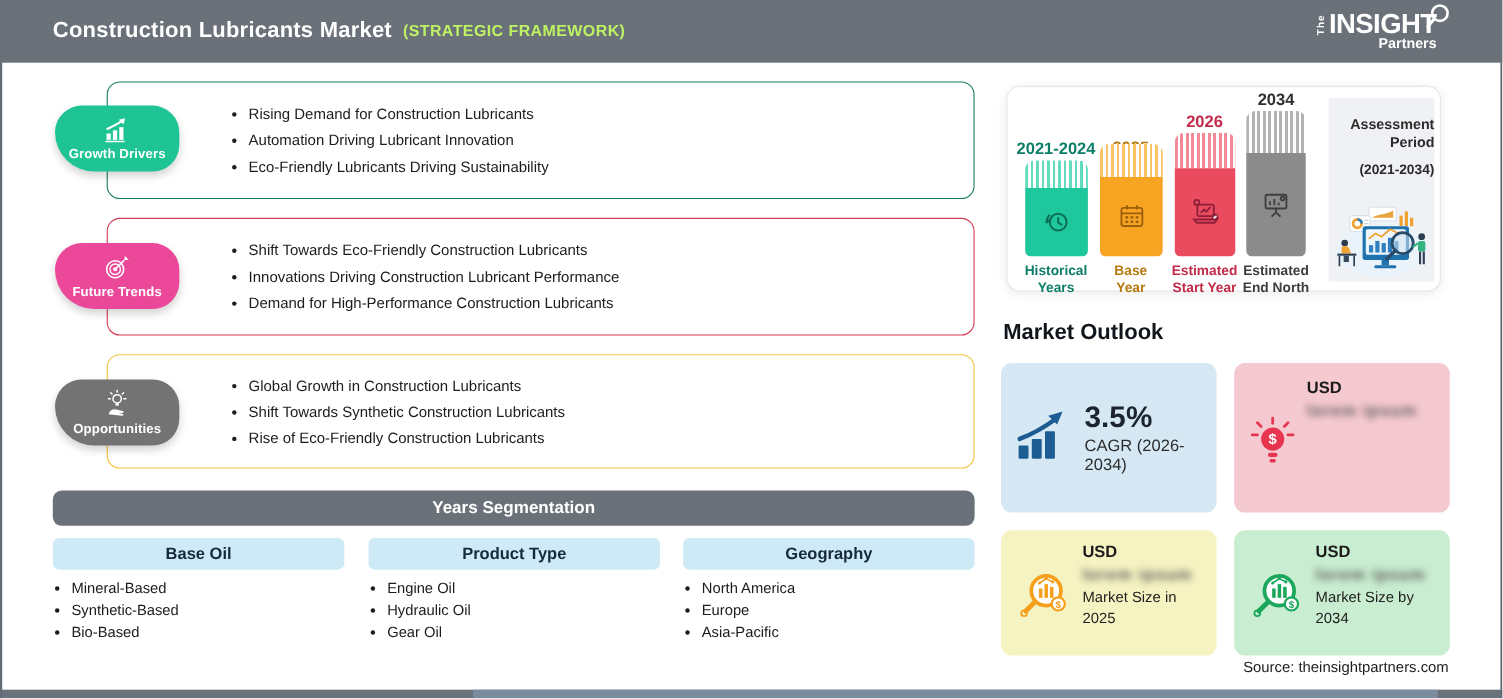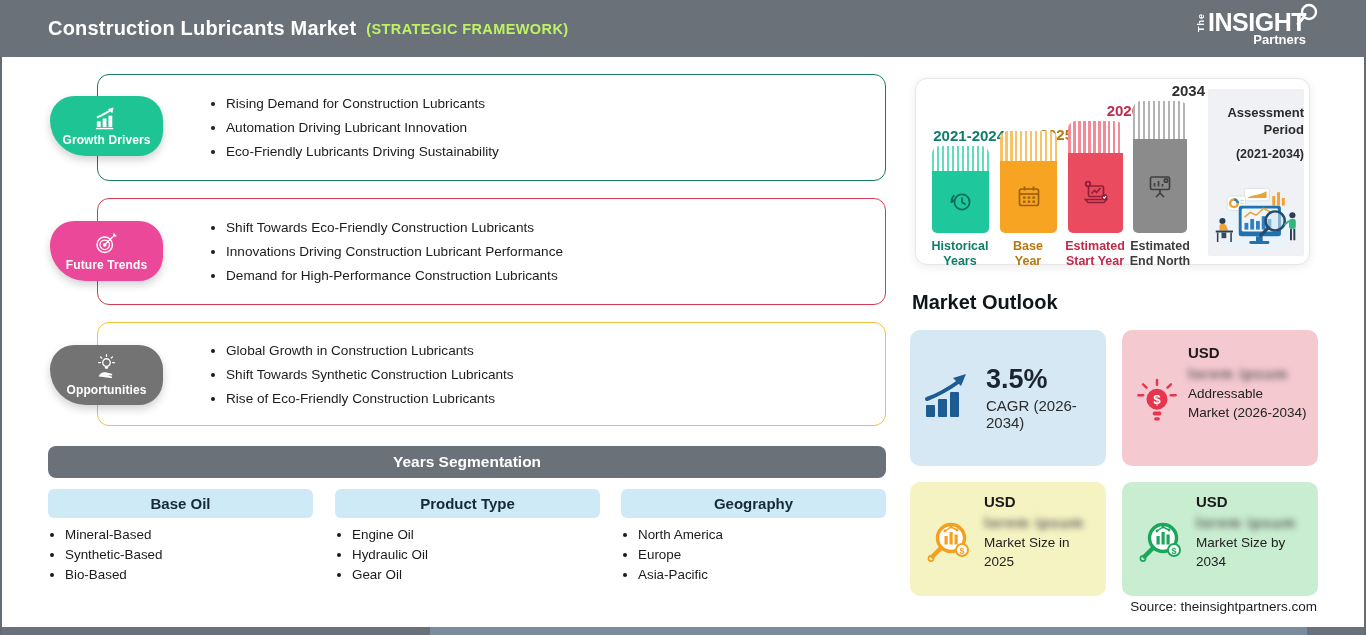--- a/index.html
+++ b/index.html
@@ -63,21 +63,21 @@
   .bar4 { left:217px; top:22px; width:54px; height:132px; }
   .bar-green  .stripes { background:repeating-linear-gradient(90deg,#62dcbd 0 2.5px,#fff 2.5px 5px); }
   .bar-green  .solid   { background:#1fc79c; }
   .bar-orange .stripes { background:repeating-linear-gradient(90deg,#f9c266 0 2.5px,#fff 2.5px 5px); }
   .bar-orange .solid   { background:#f7a423; }
   .bar-red    .stripes { background:repeating-linear-gradient(90deg,#f28a97 0 2.5px,#fff 2.5px 5px); }
   .bar-red    .solid   { background:#ea4b5f; }
   .bar-gray   .stripes { background:repeating-linear-gradient(90deg,#b3b3b3 0 2.5px,#fff 2.5px 5px); }
   .bar-gray   .solid   { background:#8b8b8b; }
 
-  .tl-year { position:absolute; width:90px; text-align:right; font-size:15px; font-weight:bold; }
+  .tl-year { position:absolute; width:90px; text-align:center; font-size:15px; font-weight:bold; }
   .year1 { left:-1px;  top:48px; color:#0e7e68; }
   .year2 { left:67px;  top:33px; color:#b5790f;margin-top:14px; }
   .year3 { left:134px; top:23px; color:#c22a4a; }
   .year4 { left:199px; top:3px;  color:#2f2f2f; }
   .tl-label { position:absolute; top:160px; width:66px; text-align:center; font-size:12.5px;
               font-weight:bold; line-height:1.22; }
   .lab1 { left:11px;  color:#0e7e68; }
   .lab2 { left:79px;  color:#b5790f; }
   .lab3 { left:146px; color:#c22a4a; }
   .lab4 { left:211px; color:#3d3d3d; }
@@ -374,21 +374,20 @@
         </g>
         <circle cx="22" cy="22" r="11" fill="#e8354f"></circle>
         <text x="22" y="27" font-size="14" font-weight="bold" fill="#fff" text-anchor="middle" font-family="Liberation Sans, sans-serif">$</text>
         <rect x="17.5" y="35" width="9" height="4" rx="1.8" fill="#e8354f"></rect>
         <rect x="19" y="41" width="6" height="3.4" rx="1.6" fill="#e8354f"></rect>
       </svg>
     </div>
     <div class="txt">
       <span class="o-usd">USD</span>
       <span class="o-blur">lorem ipsum</span>
-      <span class="o-label">Addressable Market (2026-2034)</span>
     </div>
   </div>
 
   <div class="ocard card-yellow">
     <div class="icon-wrap">
       <svg width="50" height="50" viewBox="0 0 50 50">
         <circle cx="27" cy="20" r="13.5" fill="#fff" stroke="#f59f1c" stroke-width="3.4"></circle>
         <g fill="#f59f1c">
           <rect x="20.5" y="18" width="3.2" height="8.5"></rect>
             <rect x="25.5" y="14" width="3.2" height="12.5"></rect>

